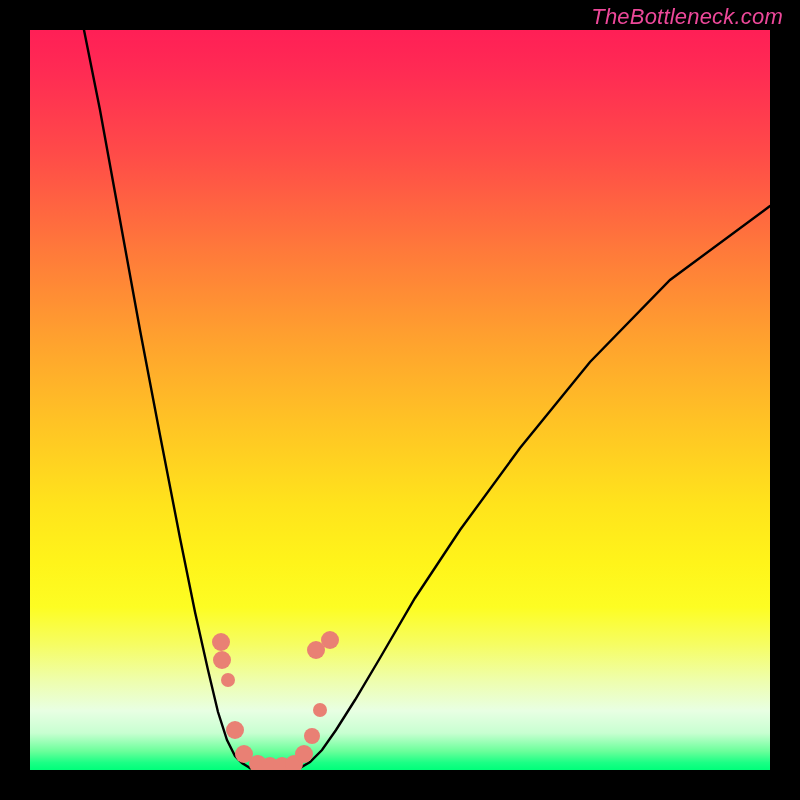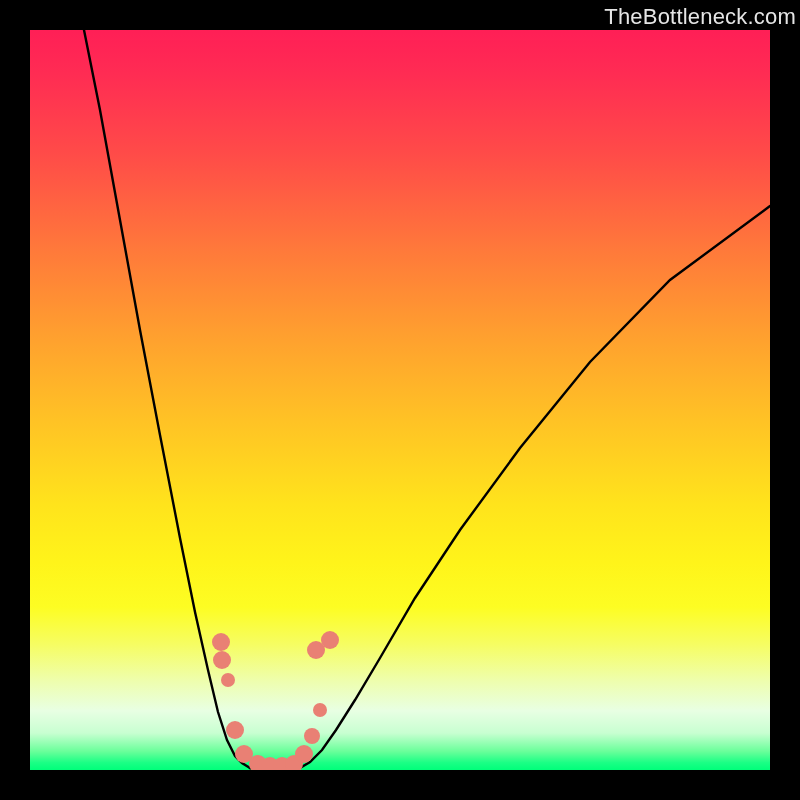--- a/index.html
+++ b/index.html
@@ -42,25 +42,26 @@
       #e8ffe3 92%,
       #c8ffd1 95%,
       #69ff9a 97.5%,
       #1bff85 99%,
       #00ff7a 100%
     );
   }
   .watermark {
     position: absolute;
     top: 4px;
-    right: 4px;
-    color: #e5e5e5;
+    right: 17px;
+    color: #ec4899;
     font-size: 22px;
     font-weight: 500;
     letter-spacing: 0.2px;
+    font-style: italic;
   }
   svg.curves {
     position: absolute;
     left: 0;
     top: 0;
   }
 </style>
 </head>
 <body>
 

